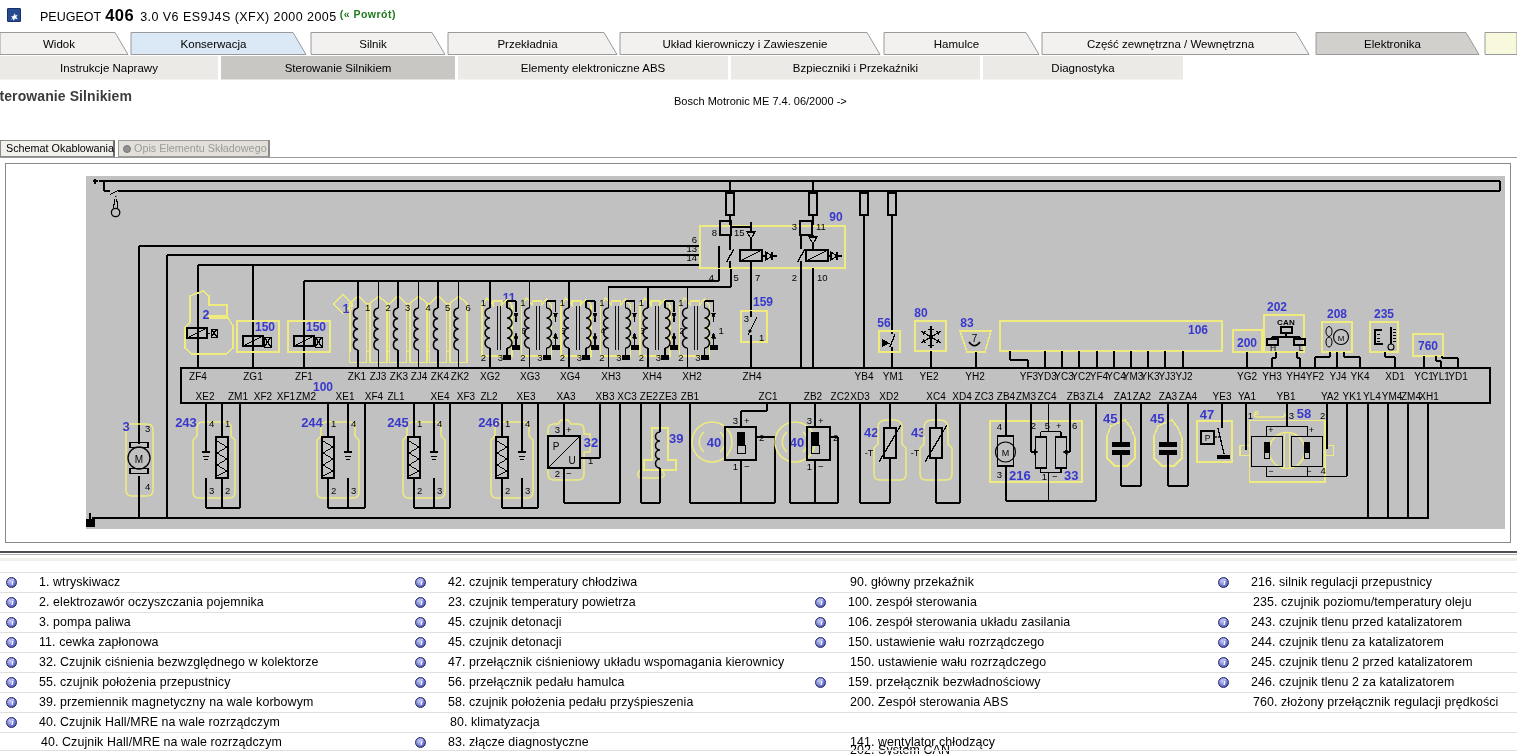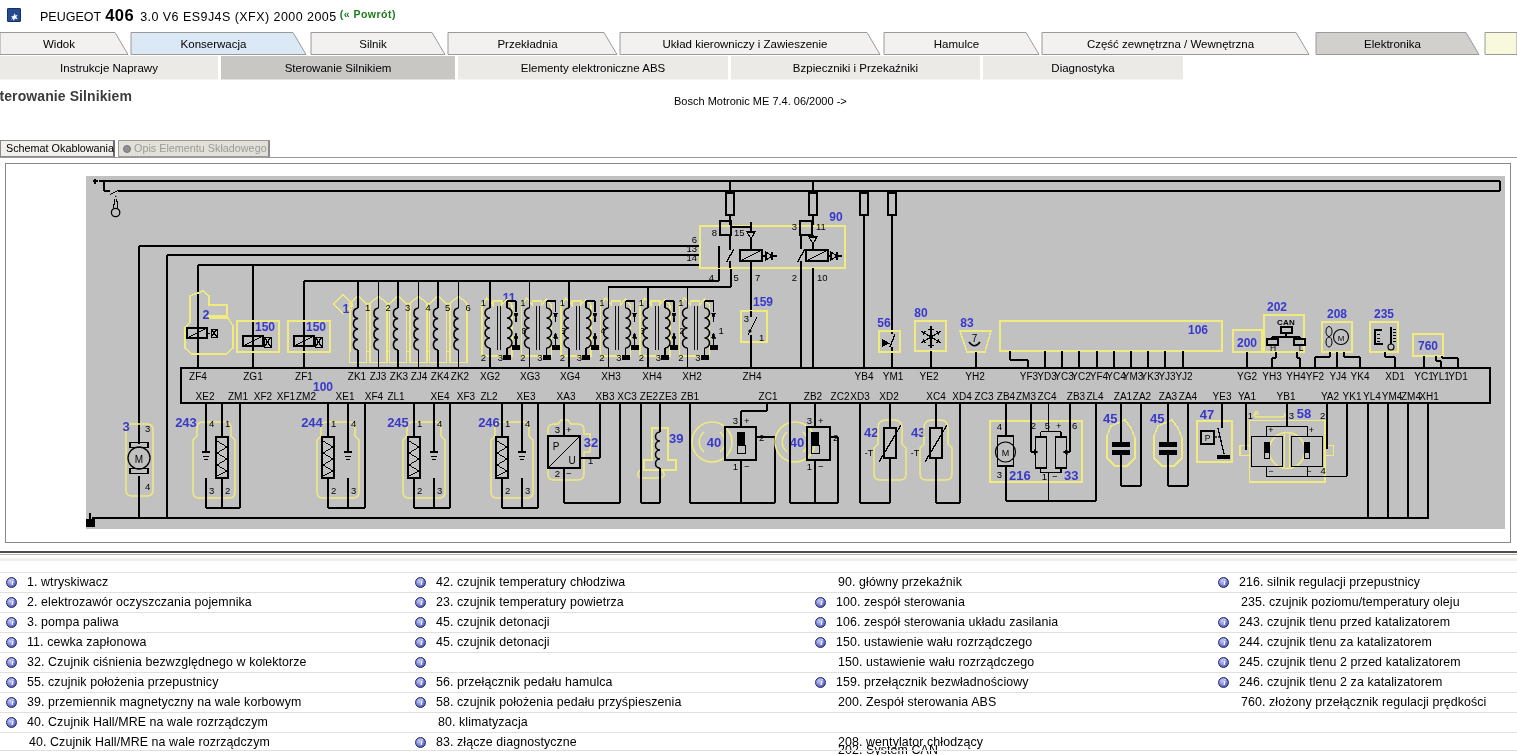--- a/index.html
+++ b/index.html
@@ -3,21 +3,21 @@
 *{margin:0;padding:0;box-sizing:border-box}
 html,body{width:1517px;height:755px;overflow:hidden;background:#fff;font-family:"Liberation Sans", sans-serif;position:relative}
 .abs{position:absolute}
 .logo{position:absolute;left:7px;top:8px;width:14px;height:14px;background:#274b8f;border:1px solid #16306b;border-radius:1px}
 .hdr{position:absolute;left:40px;top:6px;white-space:nowrap}
 .lrow{position:absolute;left:0;width:1517px;height:20px;border-top:1px solid #e2dfda}
 .litem{position:absolute;height:20px;display:flex;align-items:center;white-space:nowrap}
 .ic{width:11px;height:11px;border-radius:50%;background:radial-gradient(circle at 38% 32%,#c8cdf2 0%,#8a93dd 40%,#5c66c4 70%,#3a3f99 100%);border:1px solid #23255e;display:inline-block;position:relative;flex:0 0 11px}
 .ii{position:absolute;left:0;top:-1px;width:11px;line-height:11px;text-align:center;color:#f2f4ff;font-size:9px;font-weight:bold;font-style:italic;font-family:"Liberation Serif",serif}
 .ic-sp{width:13px;flex:0 0 13px;display:inline-block}
-.lt{margin-left:10px;font-size:12.4px;color:#000;letter-spacing:0.1px}
+.lt{margin-left:22px;font-size:12.4px;color:#000;letter-spacing:0.1px}
 </style></head>
 <body>
 <div class="logo"><svg width="12" height="12" viewBox="0 0 16 16">
       <path d="M3,13 L6,9 L4,7 L7,7 L9,3 L10,6 L13,5 L11,8 L13,11 L9,10 L8,13 L6,10 Z" fill="#fff"></path>
     </svg></div>
 <div class="hdr"><span style="font-size:12.5px">PEUGEOT</span><span style="display:inline-block;width:4px"></span><span style="font-size:16.5px;font-weight:bold;letter-spacing:0.5px">406</span><span style="display:inline-block;width:6px"></span><span style="font-size:12.5px;letter-spacing:0.45px">3.0 V6 ES9J4S (XFX) 2000 2005</span><span style="display:inline-block;width:3px"></span><span style="font-size:10.5px;font-weight:bold;color:#1d7a1d;vertical-align:3px;letter-spacing:0.5px">(« Powrót)</span></div>
 <svg width="1517" height="82" viewBox="0 0 1517 82" style="position:absolute;left:0;top:0">
     <path d="M0,54.5 L0,32.5 L115,32.5 L128,54.5 Z" fill="#f2f1ef" stroke="#9a9a9a" stroke-width="1"></path>
     <text x="59.0" y="47.5" font-size="11.5" text-anchor="middle" fill="#000" font-family="&quot;Liberation Sans&quot;, sans-serif">Widok</text>
     <path d="M131,54.5 L131,32.5 L293,32.5 L306,54.5 Z" fill="#dbe8f6" stroke="#9a9a9a" stroke-width="1"></path>
@@ -856,20 +856,21 @@
 <div class="litem" style="left:415px;top:632px">
     <span class="ic">
       <span class="ii">i</span>
     </span>
     <span class="lt">45. czujnik detonacji</span>
   </div>
 <div class="litem" style="left:415px;top:652px">
     <span class="ic">
       <span class="ii">i</span>
     </span>
+    <span class="lt">47. przełącznik ciśnieniowy układu wspomagania kierownicy</span>
   </div>
 <div class="litem" style="left:415px;top:672px">
     <span class="ic">
       <span class="ii">i</span>
     </span>
     <span class="lt">56. przełącznik pedału hamulca</span>
   </div>
 <div class="litem" style="left:415px;top:692px">
     <span class="ic">
       <span class="ii">i</span>
@@ -921,21 +922,21 @@
 <div class="litem" style="left:815px;top:692px">
     <span class="ic-sp"></span>
     <span class="lt">200. Zespół sterowania ABS</span>
   </div>
 <div class="litem" style="left:815px;top:740px">
     <span class="ic-sp"></span>
     <span class="lt">202. System CAN</span>
   </div>
 <div class="litem" style="left:815px;top:732px">
     <span class="ic-sp"></span>
-    <span class="lt">208. wentylator chłodzący</span>
+    <span class="lt">141. wentylator chłodzący</span>
   </div>
 <div class="litem" style="left:1218px;top:572px">
     <span class="ic">
       <span class="ii">i</span>
     </span>
     <span class="lt">216. silnik regulacji przepustnicy</span>
   </div>
 <div class="litem" style="left:1218px;top:592px">
     <span class="ic-sp"></span>
     <span class="lt">235. czujnik poziomu/temperatury oleju</span>

